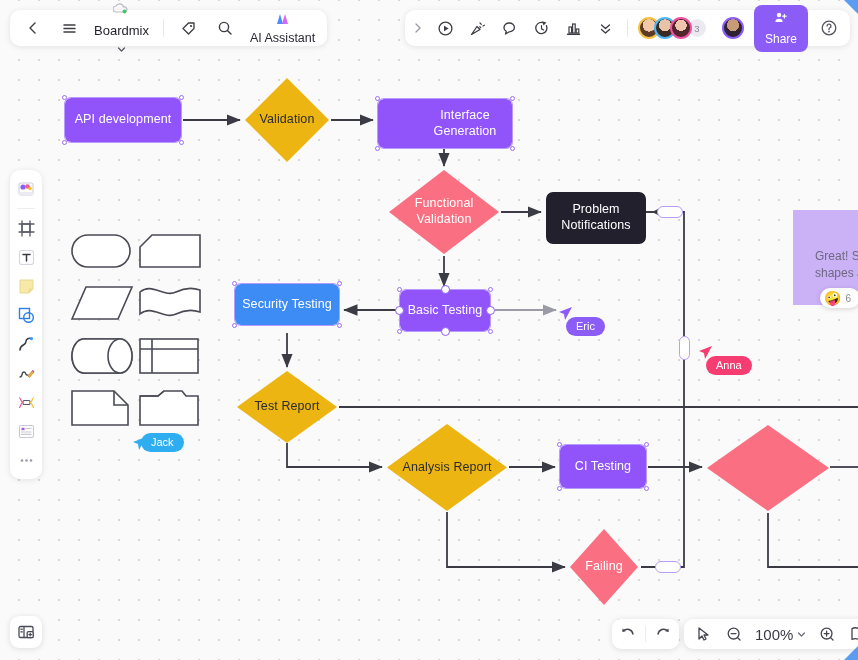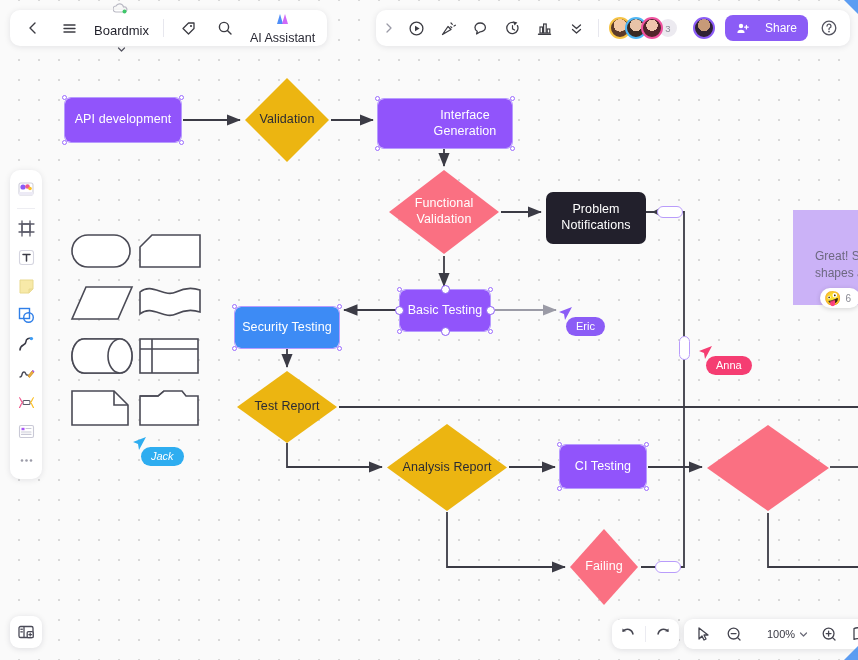--- a/index.html
+++ b/index.html
@@ -102,24 +102,24 @@
     background-size: cover; position: relative;
   }
   .av:first-child { margin-left: 0; }
   .av-more {
     width: 22px; height: 22px; border-radius: 50%; margin-left: -6px;
     background: #eceaf0; border: 2px solid #fff;
     display: flex; align-items: center; justify-content: center;
     font-size: 9.5px; color: #8d8d98;
   }
   #share-btn {
-    display: flex; align-items: center; gap: 16px;
+    display: flex; align-items: center; gap: 8px;
     background: #8b5cf6; color: #fff;
     border-radius: 8px; padding: 6px 11px; font-size: 12px;
-    border: none; cursor: pointer;
+    border: none; cursor: pointer; flex-direction: column;
   }
 
   
   #toolrail {
     position: absolute; left: 10px; top: 170px; width: 32px;
     background: #fff; border-radius: 10px;
     box-shadow: 0 1px 6px rgba(16,20,40,.10);
     padding: 6px 0; display: flex; flex-direction: column; align-items: center; gap: 3px;
   }
   .tool { width: 26px; height: 26px; display:flex; align-items:center; justify-content:center; border-radius:6px; }
@@ -134,21 +134,21 @@
     position: absolute; left: 10px; bottom: 12px;
     width: 32px; height: 32px; background: #fff; border-radius: 9px;
     box-shadow: 0 1px 6px rgba(16,20,40,.12);
     display: flex; align-items: center; justify-content: center;
   }
   #undoredo { left: 612px; bottom: 620px; top: 619px; height: 30px; padding: 0 6px; gap: 4px; position: absolute;
     background:#fff; border-radius:9px; box-shadow:0 1px 6px rgba(16,20,40,.12); display:flex; align-items:center; }
   #undoredo .vsep { width:1px; height:16px; background:#ebebf1; margin: 0 3px; }
   #zoombar { position: absolute; left: 684px; top: 619px; height: 30px; padding: 0 9px; gap: 11px;
     background:#fff; border-radius:9px; box-shadow:0 1px 6px rgba(16,20,40,.12); display:flex; align-items:center; }
-  #zoom-level { font-size: 11px; color: #3a3a45; min-width: 27px; text-align: center; margin-left: 12px; }
+  #zoom-level { font-size: 15px; color: #3a3a45; min-width: 27px; text-align: center; }
   .bbtn { display:flex; align-items:center; justify-content:center; width:20px; height:20px; color:#44444f; }
   #corner-tri { position:absolute; right:0; bottom:0; width:0;height:0;
     border-left: 14px solid transparent; border-bottom: 14px solid #3f8cf0; opacity:.85; }
   #corner-tri2 { position:absolute; right:0; top:0; width:0;height:0;
     border-right: 14px solid #3f8cf0; border-bottom: 14px solid transparent; opacity:.85; }
 </style>
 </head>
 <body>
 
 <div id="app">
@@ -233,21 +233,21 @@
         </div>
         <div class="node diamond" style="left: 389px; top: 170px; width: 110px; height: 84px;">
           <svg class="dshape" viewBox="0 0 100 100" preserveAspectRatio="none" style="position: absolute; inset: 0px; width: 100%; height: 100%; transform: none;">
             <path d="M50,0 L100,50 L50,100 L0,50 Z" fill="#fa7082"></path>
           </svg>
           <span class="lbl">Functional Validation</span>
         </div>
         <div class="node dark" style="left: 546px; top: 192px; width: 100px; height: 52px; background: rgb(34, 32, 44);">
           <span class="lbl">Problem Notifications</span>
         </div>
-        <div class="node rect" style="left: 235px; top: 307px; width: 104px; height: 41px; background: rgb(61, 139, 245);">
+        <div class="node rect" style="left: 235px; top: 284px; width: 104px; height: 41px; background: rgb(61, 139, 245);">
           <span class="lbl">Security Testing</span>
           <div class="sel-outline"></div>
           <div class="sel-dot" style="inset: -3px auto auto -3px;"></div>
           <div class="sel-dot" style="inset: -3px -3px auto auto;"></div>
           <div class="sel-dot" style="inset: auto auto -3px -3px;"></div>
           <div class="sel-dot" style="inset: auto -3px -3px auto;"></div>
         </div>
         <div class="node rect" style="left: 400px; top: 290px; width: 90px; height: 41px; background: rgb(145, 84, 251);">
           <span class="lbl">Basic Testing</span>
           <div class="sel-outline"></div>
@@ -349,21 +349,21 @@
     <div id="reaction" style="left:820px;top:288px;">
       <span class="emo">🤪</span>
       <span>6</span>
     </div>
 
     <div id="cursors">
         <div class="cursor" style="left: 0px; top: 0px;">
           <svg width="16" height="18" viewBox="0 0 16 18" style="position: absolute; left: 132px; top: 435px;">
             <path d="M14,2 L1,7 L6,9 L7,15 Z" fill="#2eadf0"></path>
           </svg>
-          <div class="tag" style="left: 141px; top: 447px; background: rgb(46, 173, 240); font-style: italic;">Jack</div>
+          <div class="tag" style="left: 141px; top: 433px; background: rgb(46, 173, 240);">Jack</div>
         </div>
         <div class="cursor" style="left: 0px; top: 0px;">
           <svg width="16" height="18" viewBox="0 0 16 18" style="position: absolute; left: 558px; top: 305px;">
             <path d="M14,2 L1,7 L6,9 L7,15 Z" fill="#8b5cf6"></path>
           </svg>
           <div class="tag" style="left: 566px; top: 317px; background: rgb(139, 92, 246);">Eric</div>
         </div>
         <div class="cursor" style="left: 0px; top: 0px;">
           <svg width="16" height="18" viewBox="0 0 16 18" style="position: absolute; left: 698px; top: 344px;">
             <path d="M14,2 L1,7 L6,9 L7,15 Z" fill="#f53d72"></path>

